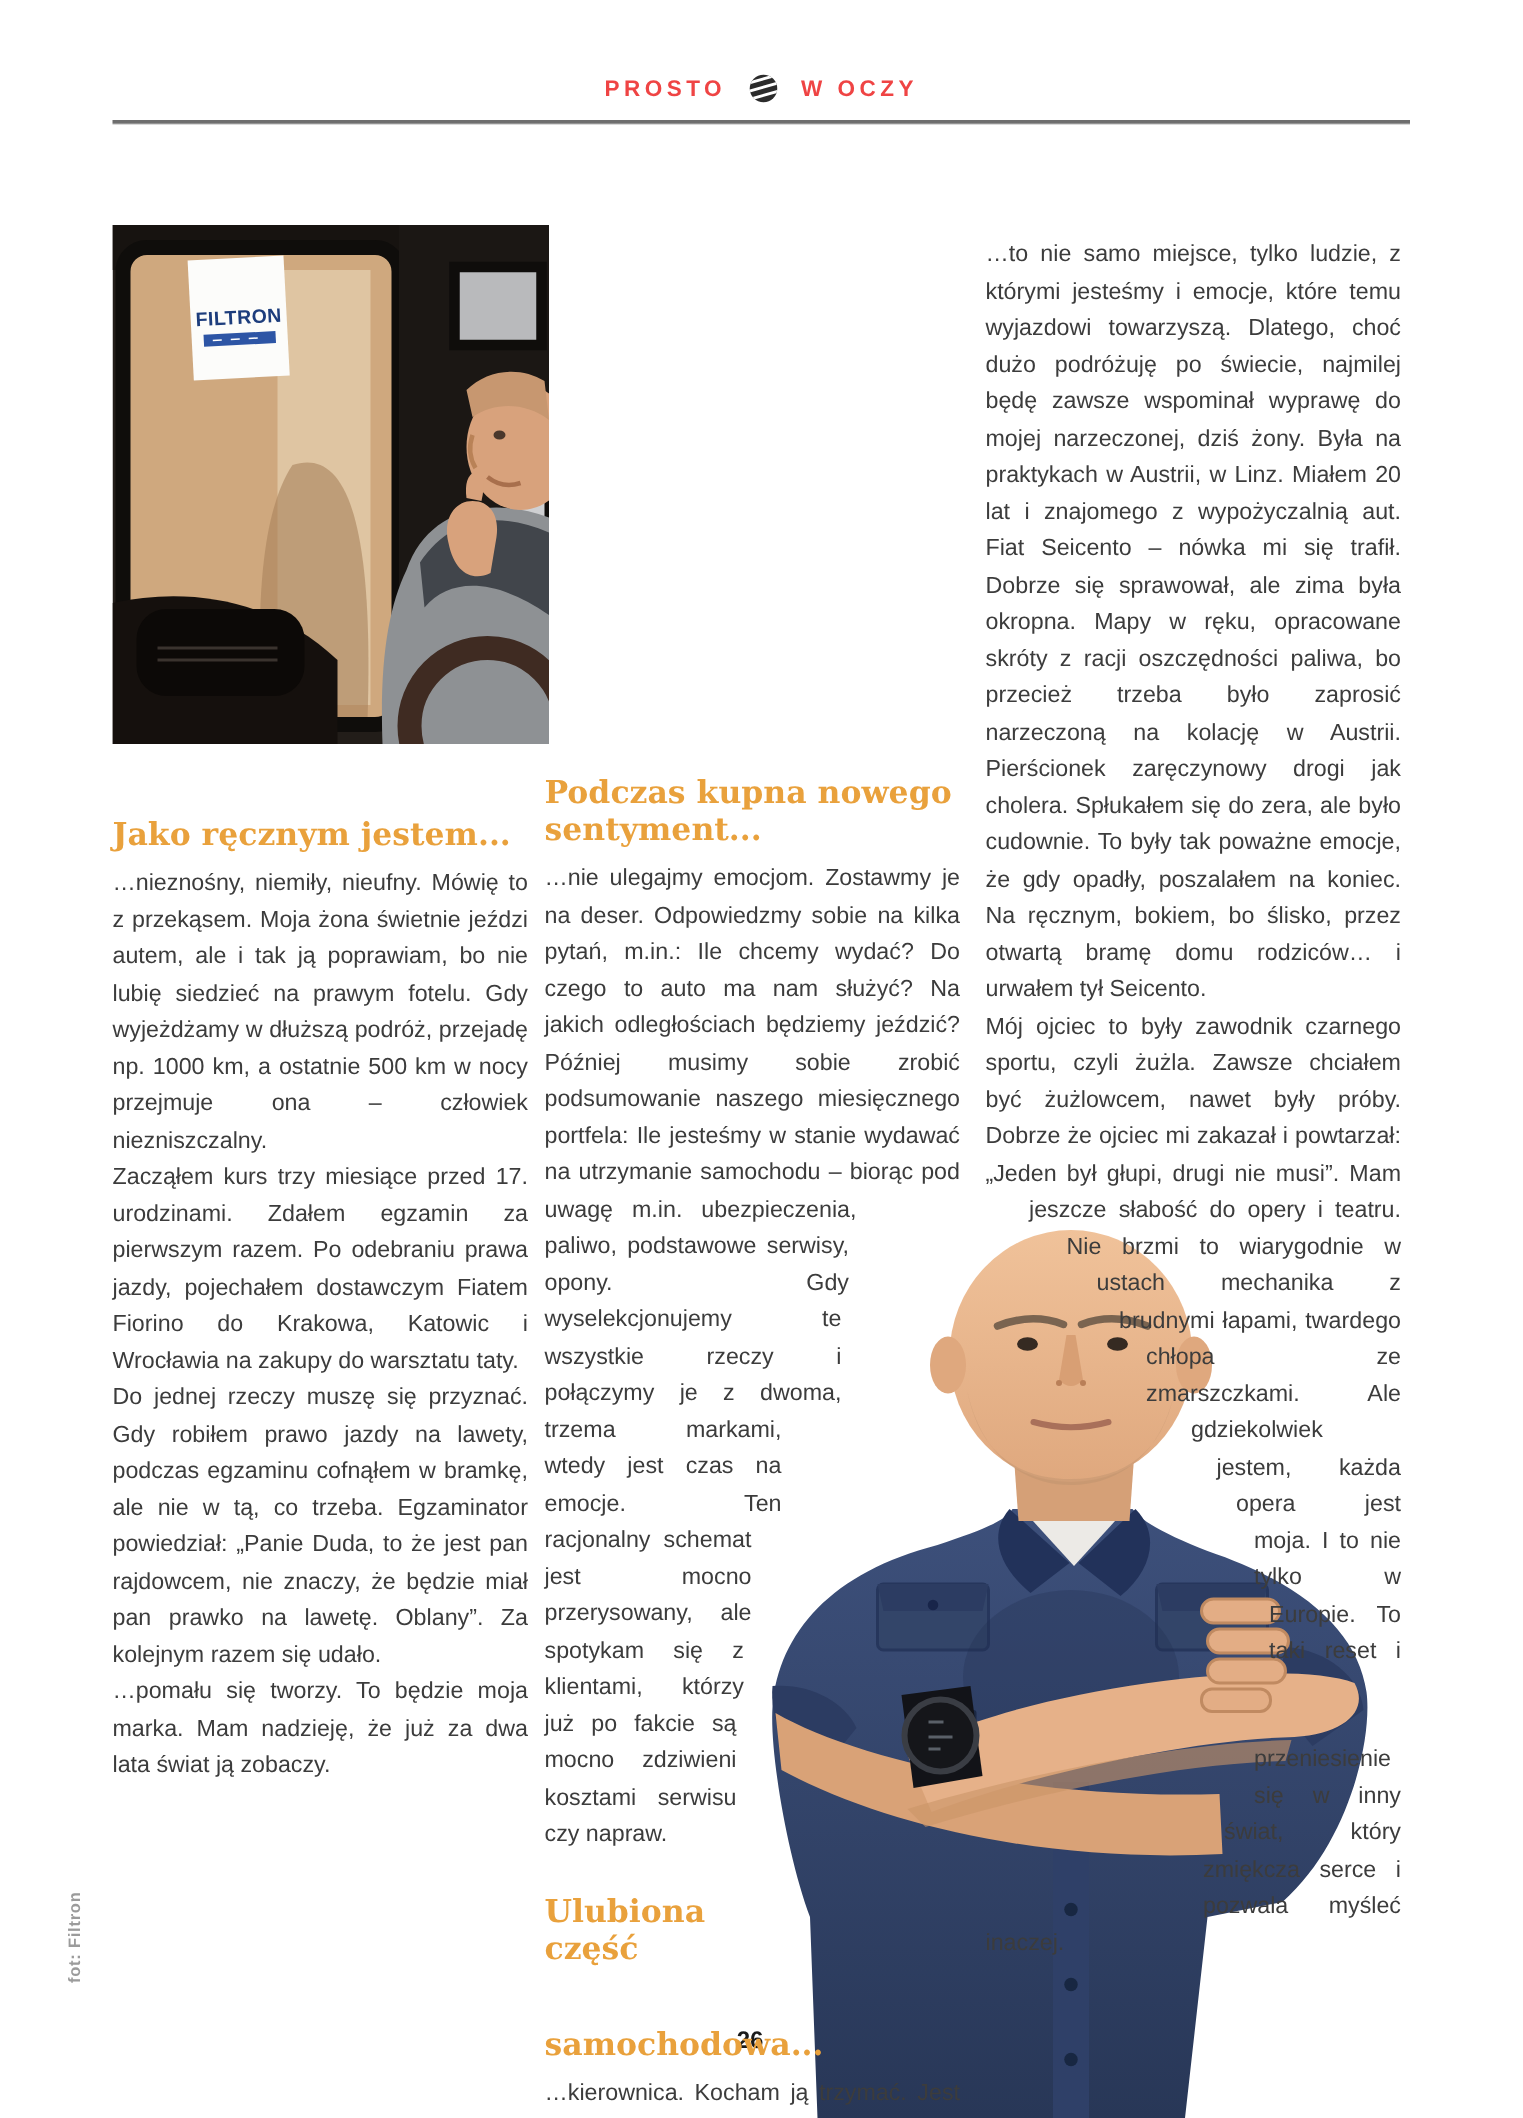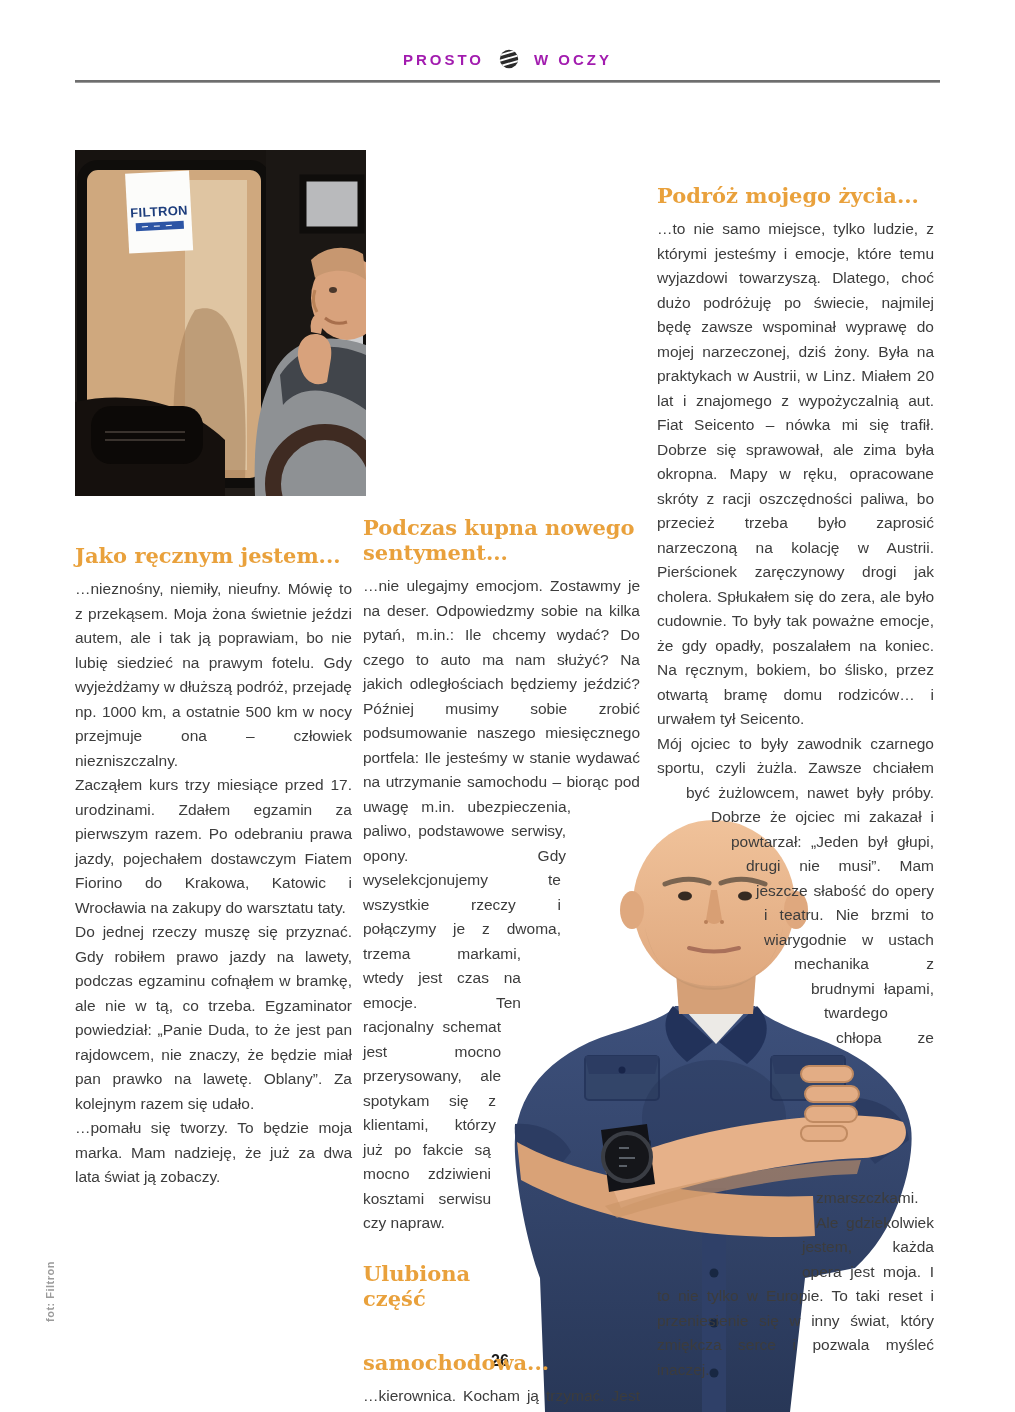--- a/index.html
+++ b/index.html
@@ -1,21 +1,21 @@
 <!DOCTYPE html>
 <html lang="pl"><head>
 <meta charset="utf-8">
 <style>
   html,body{margin:0;padding:0;background:#ffffff;}
   .page{position:relative;width:1015px;height:1412px;background:#ffffff;overflow:hidden;
         font-family:"Liberation Sans",sans-serif;color:#3c3c3c;}
   
   .hdr{position:absolute;top:48px;left:0;width:100%;text-align:center;}
   .hdr-inner{display:inline-flex;align-items:center;gap:14px;
-             font-weight:bold;font-size:15px;letter-spacing:3px;color:#a21caf;}
+             font-weight:bold;font-size:15px;letter-spacing:3px;color:#ef4444;}
   .hdr-rule{position:absolute;top:80px;left:75px;width:865px;height:2.5px;
             background:linear-gradient(to bottom,#6e6e6e 55%,#b5b5b5);}
   
   .photo1{position:absolute;left:75px;top:150px;width:291px;height:346px;margin:0;}
   .photo2{position:absolute;left:505px;top:808px;width:420px;height:604px;margin:0;z-index:0;}
   
   .col{position:absolute;width:277px;font-size:15.5px;line-height:24.5px;
        text-align:justify;z-index:1;}
   .col-left{left:75px;top:518px;}
   .col-mid{left:363px;top:515px;}
@@ -214,21 +214,20 @@
     <div class="fl" style="width:100px;height:22px"></div>
     <div class="fl" style="width:108px;height:45px"></div>
     <div class="fl" style="width:138px;height:25px"></div>
     <div class="fl" style="width:155px;height:25px"></div>
     <div class="fl" style="width:168px;height:25px"></div>
     <div class="fl" style="width:180px;height:50px"></div>
     <div class="fl" style="width:190px;height:75px"></div>
     <div class="fl" style="width:180px;height:25px"></div>
     <div class="fl" style="width:160px;height:25px"></div>
     <div class="fl" style="width:146px;height:60px"></div>
-    <h2>Podróż mojego życia...</h2>
     <p>…to nie samo miejsce, tylko ludzie, z którymi jesteśmy i emocje, które temu wyjazdowi towarzyszą. Dlatego, choć dużo podróżuję po świecie, najmilej będę zawsze wspominał wyprawę do mojej narzeczonej, dziś żony. Była na praktykach w Austrii, w Linz. Miałem 20 lat i znajomego z wypożyczalnią aut. Fiat Seicento – nówka mi się trafił. Dobrze się sprawował, ale zima była okropna. Mapy w ręku, opracowane skróty z racji oszczędności paliwa, bo przecież trzeba było zaprosić narzeczoną na kolację w Austrii. Pierścionek zaręczynowy drogi jak cholera. Spłukałem się do zera, ale było cudownie. To były tak poważne emocje, że gdy opadły, poszalałem na koniec. Na ręcznym, bokiem, bo ślisko, przez otwartą bramę domu rodziców… i urwałem tył Seicento.</p>
     <p><span>Mój ojciec to były zawodnik czarnego sportu, czyli żużla. Zawsze chciałem być żużlowcem, nawet były próby. Dobrze że ojciec mi zakazał i powtarzał: „Jeden był głupi, drugi nie musi”. Mam jeszcze słabość do opery i teatru. Nie brzmi to wiarygodnie w ustach mechanika z brudnymi łapami, twardego chłopa ze zmarszczkami. Ale gdziekolwiek jestem, każda opera jest moja. I to nie tylko w Europie. To taki reset i przeniesienie się w inny świat, który zmiękcza serce i pozwala myśleć inaczej.</span></p>
 
   </section>
 
   <div class="credit">fot: Filtron</div>
   <div class="pagenum">26</div>
 
 </div>
 

